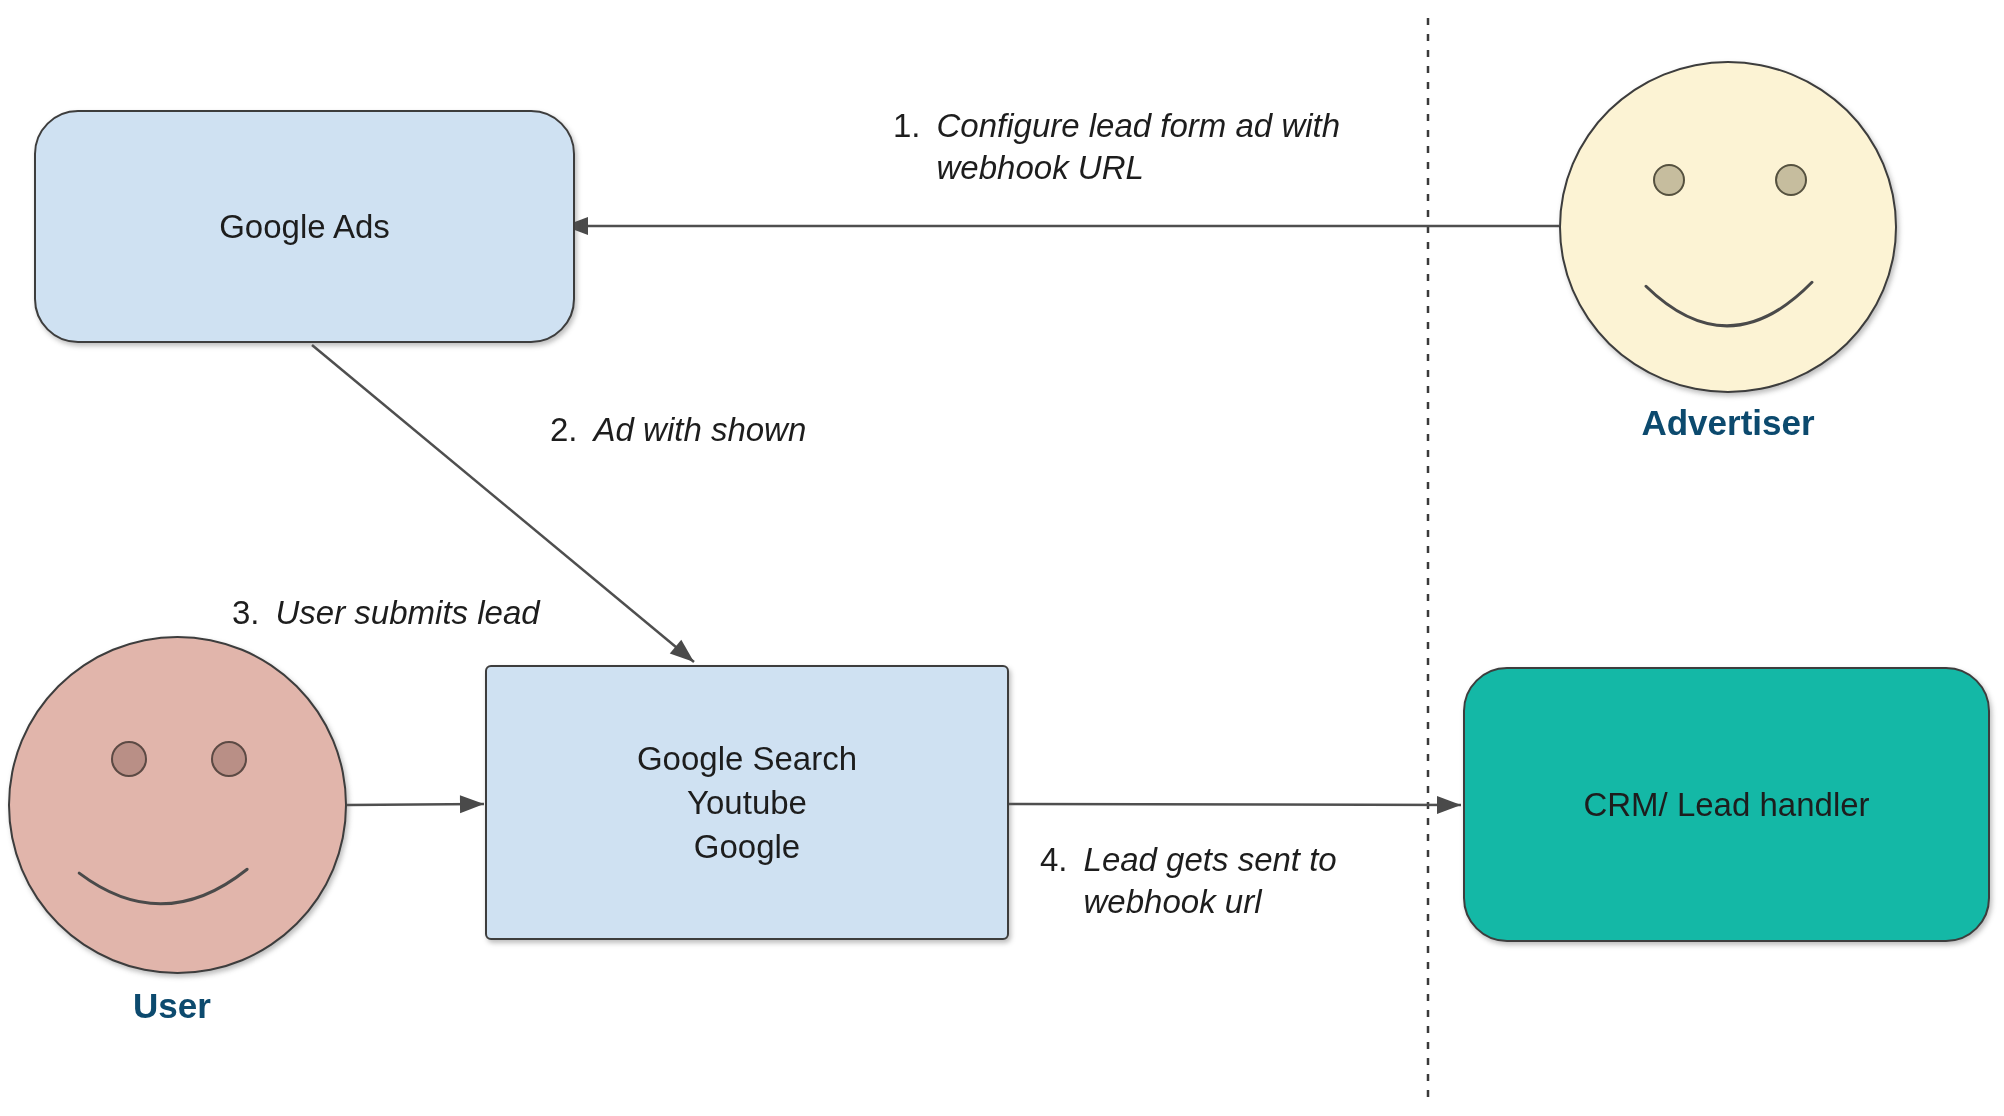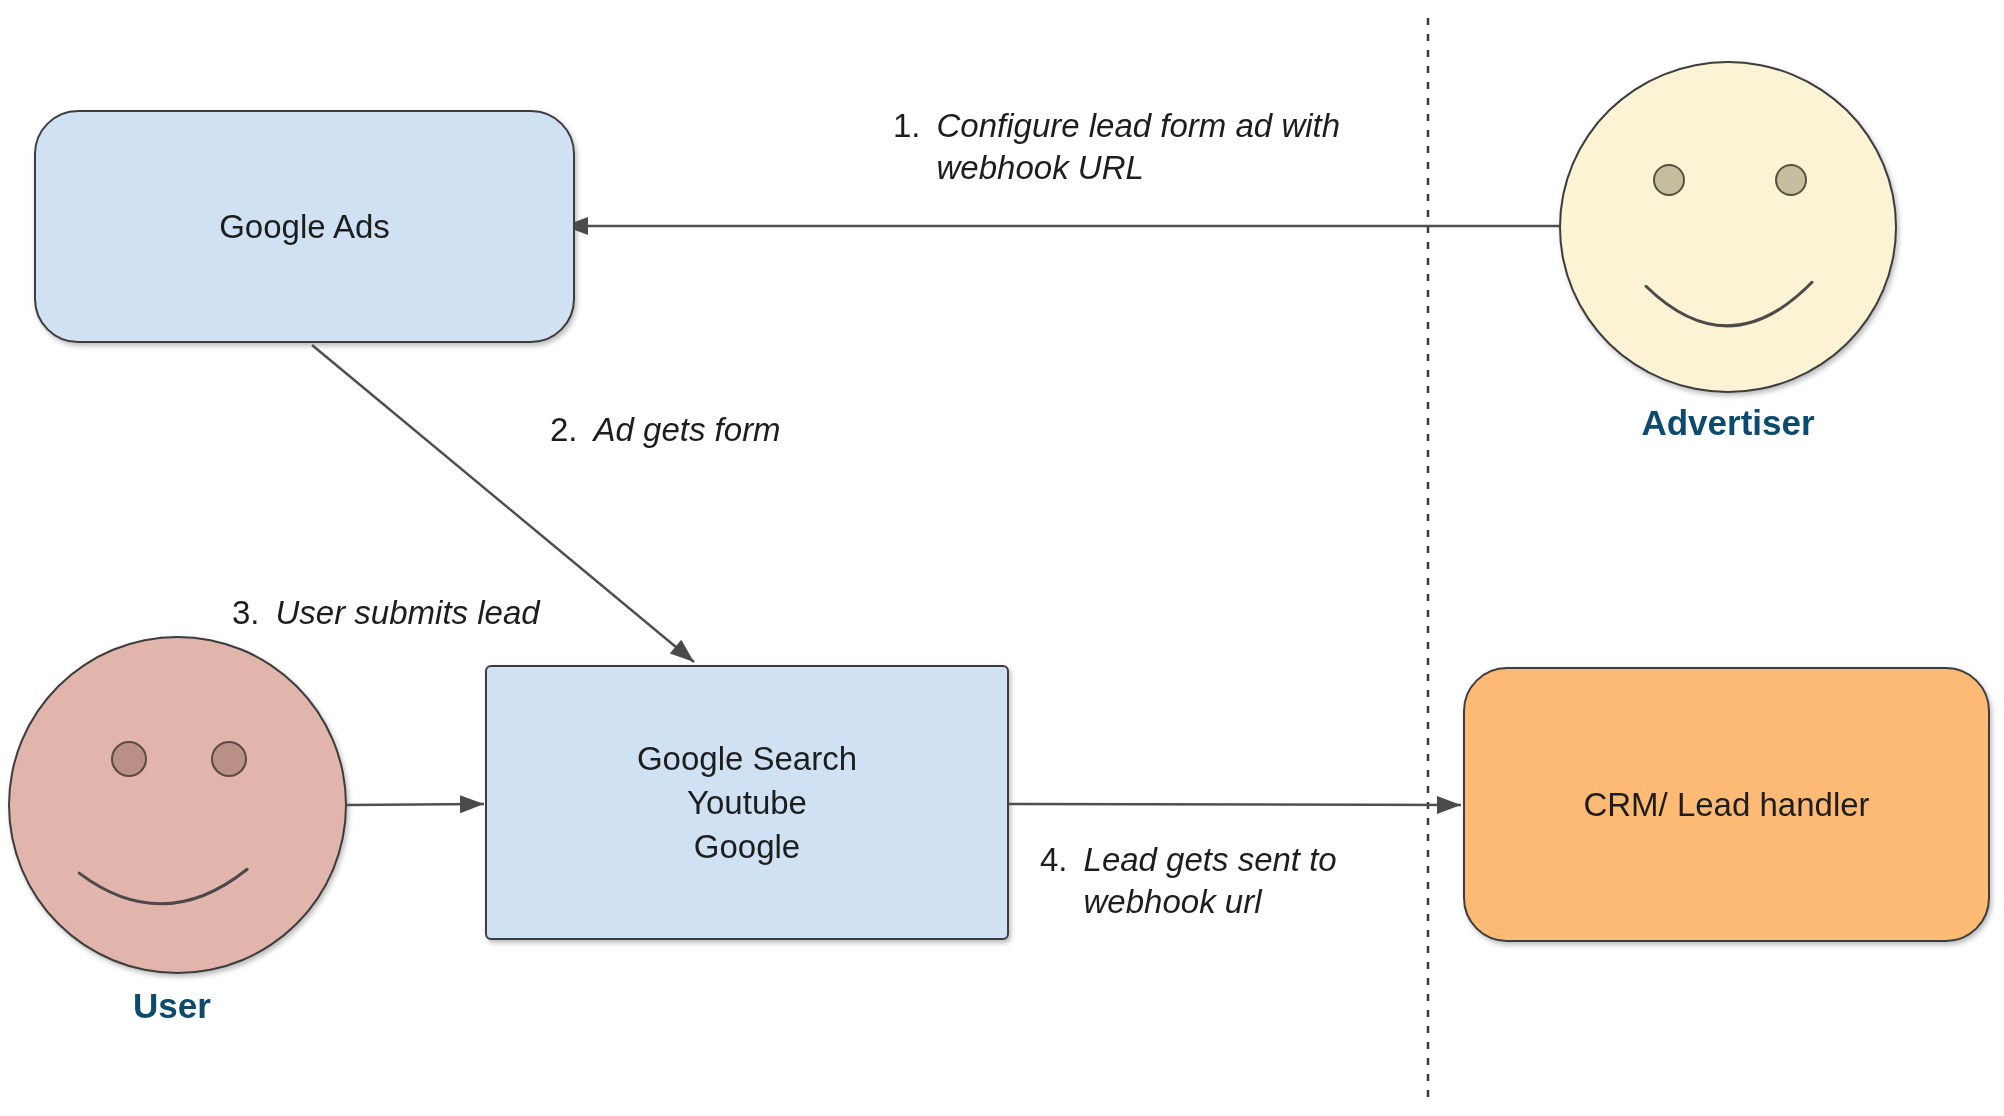--- a/index.html
+++ b/index.html
@@ -33,21 +33,21 @@
     flex-direction: column;
     align-items: center;
     justify-content: center;
     text-align: center;
     font-size: 33px;
     line-height: 44px;
     box-shadow: 2px 3px 5px rgba(90,90,90,0.4);
     z-index: 2;
   }
   .node.blue   { background: #cfe1f2; }
-  .node.yellow { background: #fdba74; }
+  .node.yellow { background: #14b8a6; }
   #node-google-ads { left: 34px;   top: 110px; width: 541px; height: 233px; }
   #node-platforms  { left: 485px;  top: 665px; width: 524px; height: 275px; border-radius: 6px; }
   #node-crm        { left: 1463px; top: 667px; width: 527px; height: 275px; }
 
   
   .face {
     position: absolute;
     box-sizing: border-box;
     border: 2.5px solid #3d3d3d;
     border-radius: 50%;
@@ -159,21 +159,21 @@
     <span class="num">1.</span>
     <span class="lines">
       <span>Configure lead form ad with</span>
       <span>webhook URL</span>
     </span>
   </div>
 
   <div class="step-label" id="step-2">
     <span class="num">2.</span>
     <span class="lines">
-      <span>Ad gets form</span>
+      <span>Ad with shown</span>
     </span>
   </div>
 
   <div class="step-label" id="step-3">
     <span class="num">3.</span>
     <span class="lines">
       <span>User submits lead</span>
     </span>
   </div>
 

